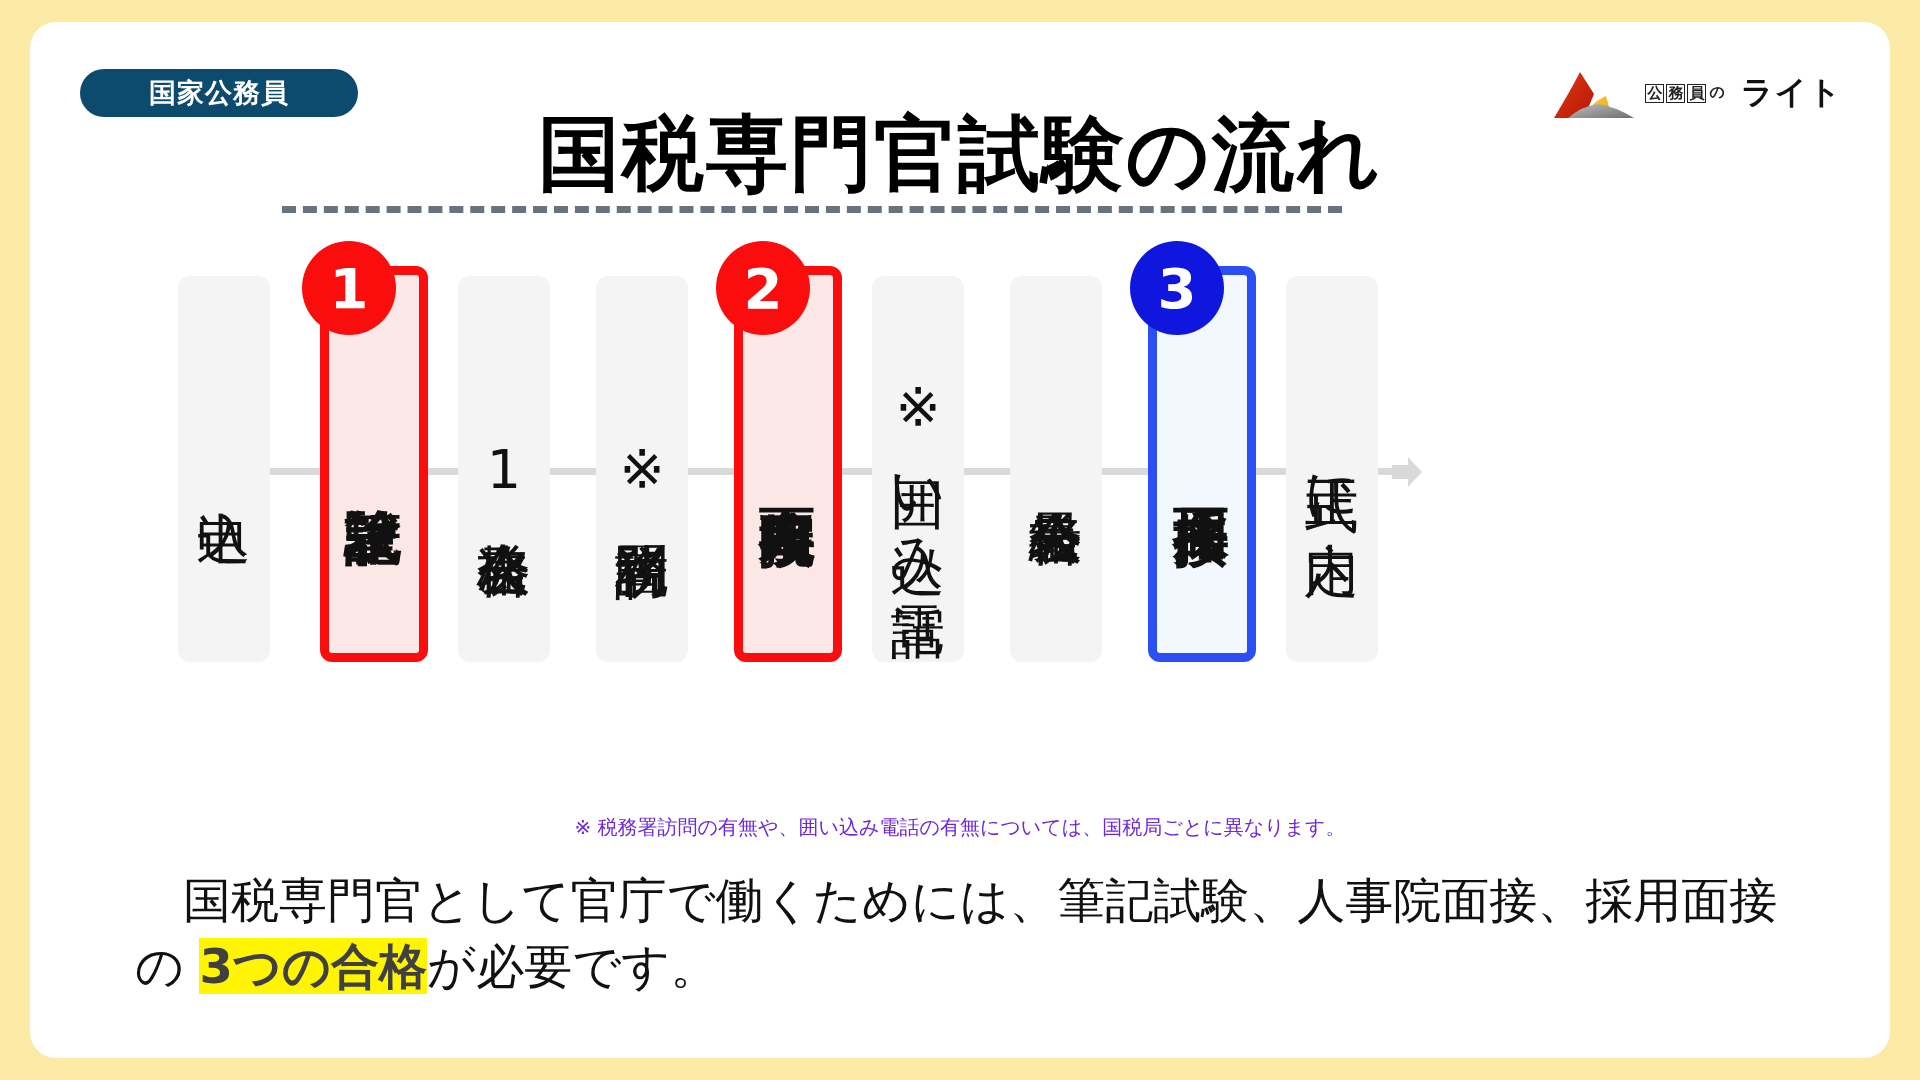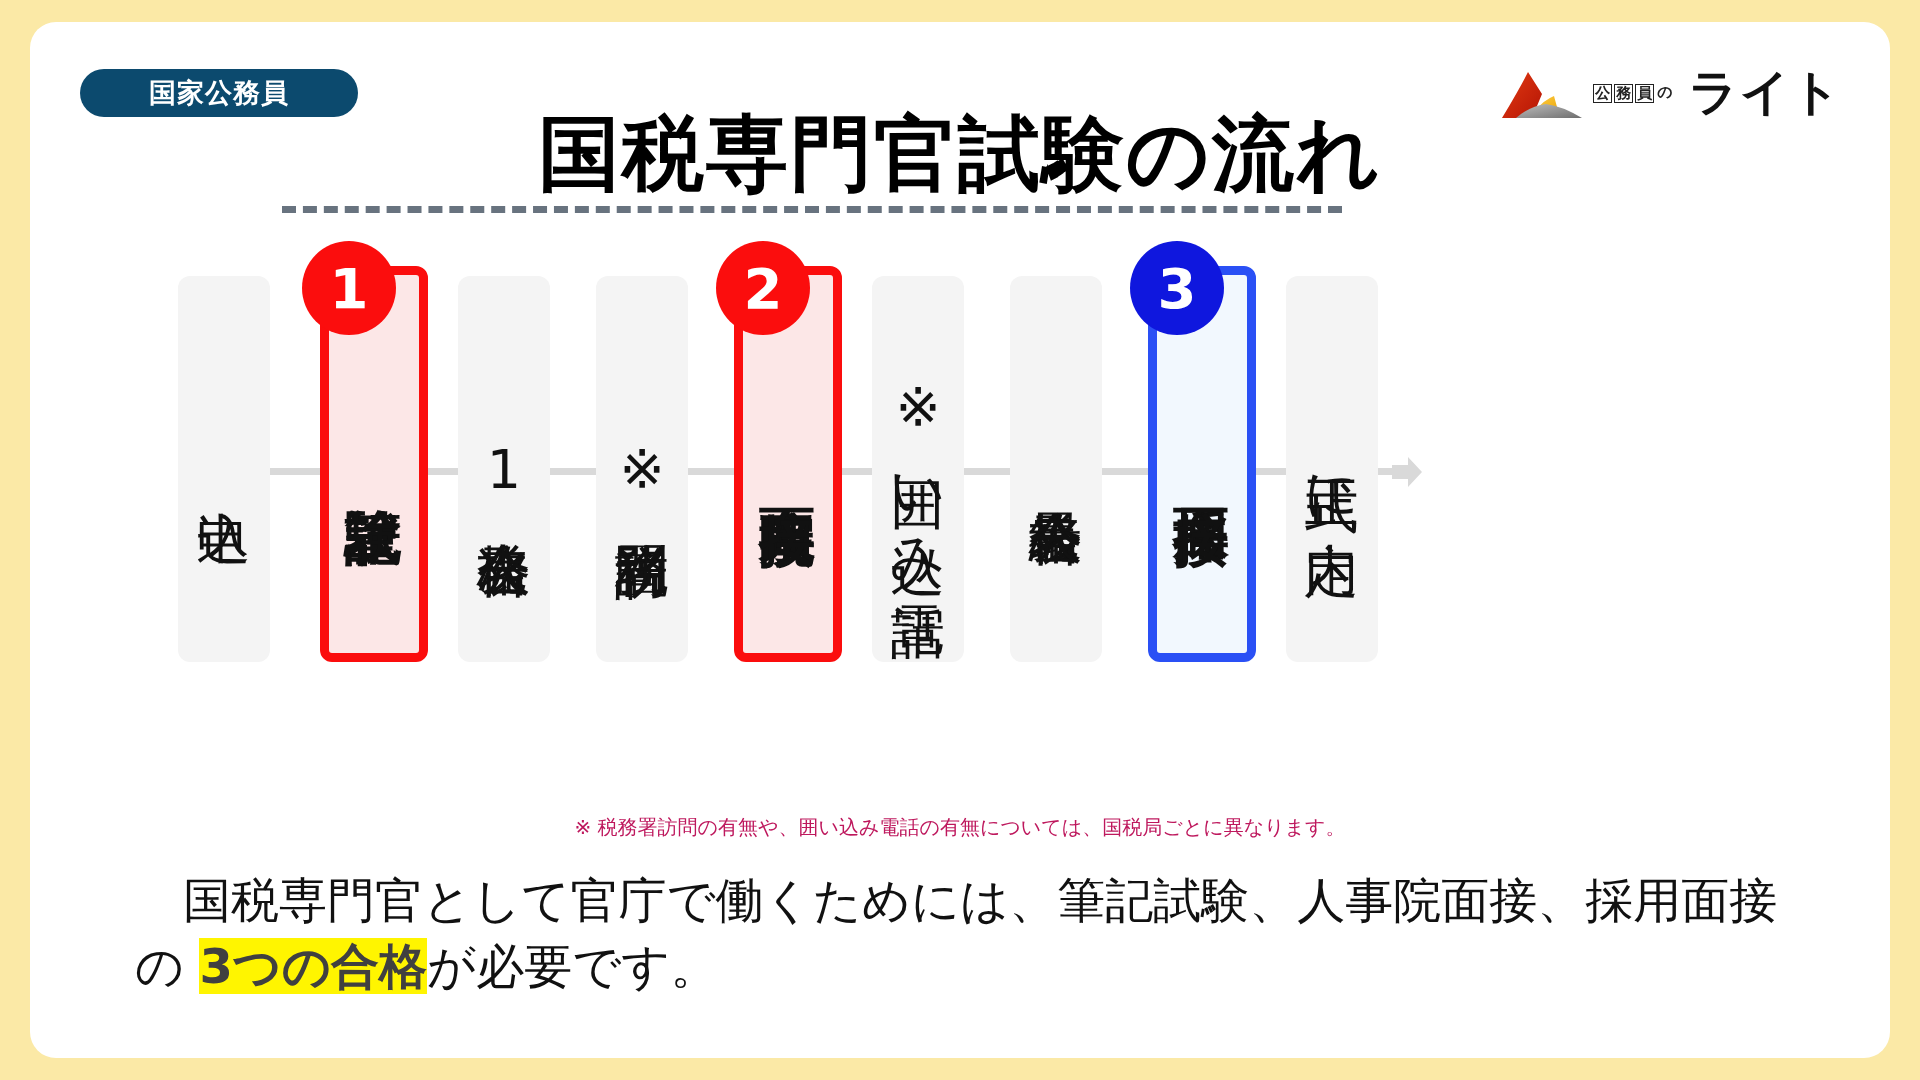--- a/index.html
+++ b/index.html
@@ -38,21 +38,21 @@
   #logo .kanji {
     display:flex; gap:2px;
   }
   #logo .kanji span {
     font-size:15px; color:#222; font-weight:bold;
     border:1.6px solid #222; padding:0 1px; line-height:17px;
     font-family:"DejaVu Sans",sans-serif;
   }
   #logo .kanji span.plain { border:none; }
   #logo .brand {
-    font-size:49px; font-weight:bold; color:#111; letter-spacing:1px;
+    font-size:32px; font-weight:bold; color:#111; letter-spacing:1px;
     font-family:"DejaVu Sans",sans-serif; margin-left:6px;
   }
 
   
   #title {
     position:absolute; left:0; right:0; top:78px;
     text-align:center;
     font-family:"DejaVu Sans",sans-serif;
     font-size:82px; font-weight:bold; color:#000;
     letter-spacing:2px;
@@ -108,21 +108,21 @@
     z-index:5;
   }
   .numcircle.red  { background:#FB0D0D; }
   .numcircle.blue { background:#0F17DE; }
 
   
   #footnote {
     position:absolute; left:0; right:0; top:792px;
     text-align:center;
     font-family:"DejaVu Sans",sans-serif;
-    font-size:20px; color:#be185d;
+    font-size:20px; color:#6d28d9;
   }
 
   
   #body-text {
     position:absolute; left:105px; top:845px; width:1660px;
     font-family:"DejaVu Sans",sans-serif;
     font-size:48px; line-height:1.38; color:#111;
     text-indent:48px;
   }
   #body-text .mark {

